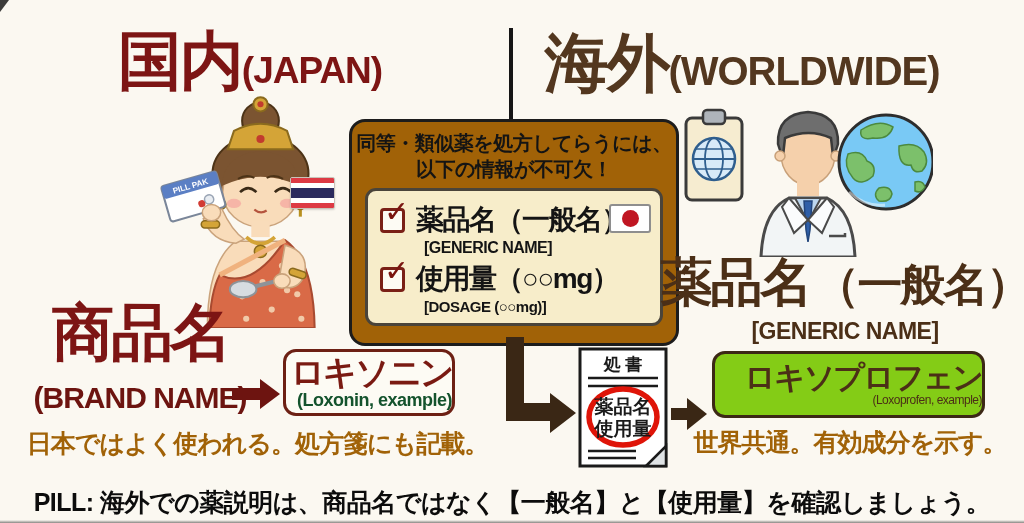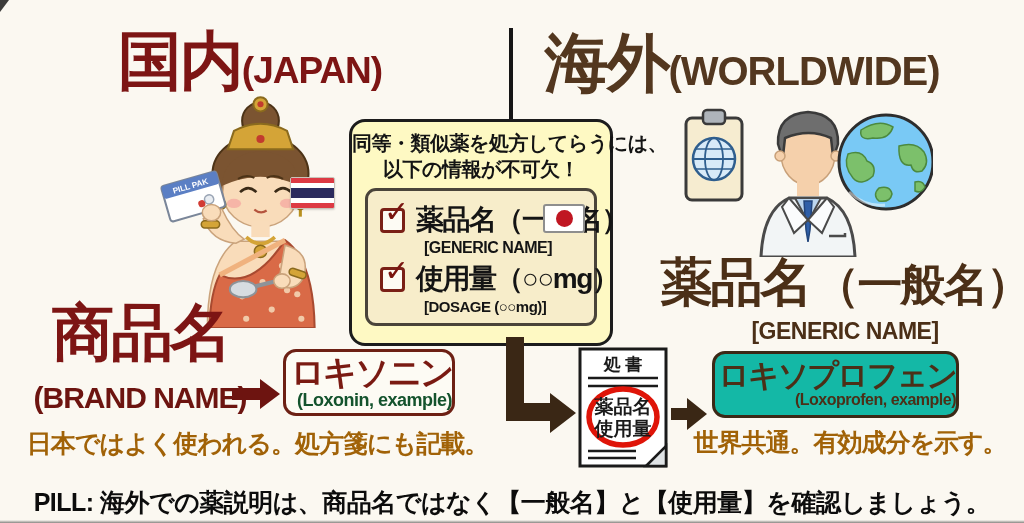--- a/index.html
+++ b/index.html
@@ -20,41 +20,41 @@
 
   .divider{left:509px;top:28px;width:4px;height:93px;background:#151515;}
 
   
   .thai-flag{left:290px;top:177px;width:45px;height:32px;display:flex;flex-direction:column;border:1px solid #c9c4ba;border-radius:2px;overflow:hidden;box-shadow:0 1px 2px rgba(0,0,0,.15);}
   .tf-red{flex:1;background:#dd3a44;}
   .tf-white{flex:1;background:#ffffff;}
   .tf-navy{flex:2;background:#2b2b5e;}
 
   
-  .req-box{left:349px;top:119px;width:264px;height:227px;background:#fef9c3;border:3.5px solid #1c1c1c;border-radius:16px;padding-top:8px;}
+  .req-box{left:349px;top:119px;width:330px;height:227px;background:#a16207;border:3.5px solid #1c1c1c;border-radius:16px;padding-top:8px;}
   .req-line{font-size:20px;font-weight:bold;color:#141414;text-align:center;line-height:1.3;letter-spacing:-0.5px;white-space:nowrap;}
   .inner-box{position:relative;margin:6px 13px 0;background:#f7edca;border:3px solid #4a443a;border-radius:11px;padding:10px 12px 7px;}
   .chk-row{display:flex;align-items:center;gap:11px;white-space:nowrap;}
   .chk-label{font-size:28px;font-weight:bold;color:#141414;letter-spacing:-1.5px;}
   .chk-sub{margin-left:44px;font-size:16px;font-weight:bold;color:#141414;letter-spacing:-0.5px;line-height:1.15;}
   .chk-sub2{font-size:15px;}
   .checkbox{position:relative;width:25px;height:25px;border:3.5px solid #7a2016;border-radius:4px;background:#fdfbf4;flex:0 0 auto;}
   .checkbox .tick{position:absolute;left:1px;top:-14px;font-size:30px;font-weight:bold;color:#7a1510;line-height:1;}
   .jflag{position:absolute;right:9px;top:13px;width:42px;height:29px;background:#ffffff;border:2px solid #8e8e8e;border-radius:3px;display:flex;align-items:center;justify-content:center;}
   .jflag-dot{width:17px;height:17px;border-radius:50%;background:#c01622;}
 
   
   .gen-heading{left:660px;top:248px;width:370px;display:flex;align-items:baseline;justify-content:center;gap:4px;color:#4b2f17;white-space:nowrap;}
   .gen-title{font-size:52px;font-weight:bold;letter-spacing:-2px;}
   .gen-paren{font-size:45px;font-weight:bold;letter-spacing:-2px;text-align:right;}
   .gen-sub{left:660px;top:318px;width:370px;font-size:23px;font-weight:bold;color:#4b2f17;letter-spacing:-0.5px;}
   .example-box{border-radius:13px;display:flex;flex-direction:column;align-items:flex-end;justify-content:center;line-height:1.05;}
-  .ex-right{left:712px;top:351px;width:247px;height:67px;border:3.5px solid #3c2816;color:#4b2f17;background:#14b8a6;}
+  .ex-right{left:712px;top:351px;width:273px;height:67px;border:3.5px solid #3c2816;color:#4b2f17;background:#84cc16;}
   .ex-right .ex-name{font-size:31px;font-weight:bold;letter-spacing:-2px;white-space:nowrap;}
-  .ex-right .ex-note{font-size:16px;font-weight:bold;letter-spacing:-0.5px;}
+  .ex-right .ex-note{font-size:12px;font-weight:normal;letter-spacing:-0.5px;}
   .caption{font-size:25px;font-weight:bold;color:#a16207;letter-spacing:-1px;white-space:nowrap;}
   .cap-right{left:625px;top:426px;width:450px;}
   .cap-left{left:25px;top:427px;width:465px;}
 
   
   .brand-title{left:38px;top:291px;width:205px;font-size:62px;font-weight:bold;color:#7d1514;letter-spacing:-3px;white-space:nowrap;}
   .brand-sub{left:25px;top:381px;width:230px;font-size:30px;font-weight:bold;color:#6d1410;letter-spacing:-1px;white-space:nowrap;}
   .ex-left{left:283px;top:349px;width:172px;height:67px;border:3px solid #6d2014;color:#7a1a12;background:#fdfbf4;}
   .ex-left .ex-name{font-size:34px;font-weight:bold;letter-spacing:-2.5px;white-space:nowrap;}
   .ex-left .ex-note{font-size:18px;font-weight:bold;letter-spacing:-0.5px;color:#14532d;white-space:nowrap;margin-left:36px;}

